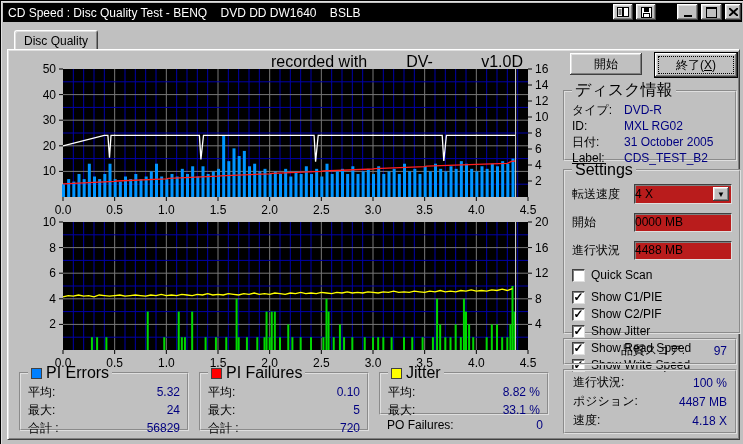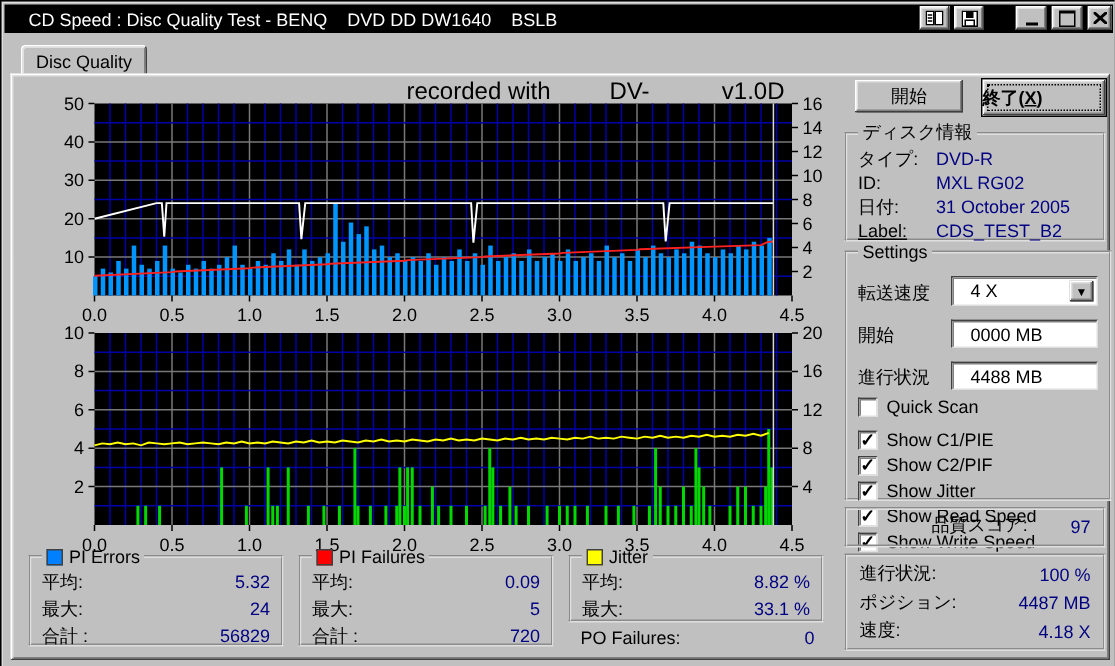--- a/index.html
+++ b/index.html
@@ -1,47 +1,47 @@
 <!DOCTYPE html>
 <html><head>
 <meta charset="utf-8">
 <style>
   html,body{margin:0;padding:0;background:#808080;font-family:"Liberation Sans",sans-serif;}
   .window{position:relative;width:743px;height:444px;background:#c0c0c0;border:1px solid #000;
           box-shadow:inset 1px 1px 0 #dfdfdf;overflow:hidden;font-size:12px;color:#000;}
   .titlebar{position:absolute;left:2px;top:2px;width:739px;height:19px;background:#000;}
-  .title-text{position:absolute;left:16px;top:3px;color:#fff;font-size:12px;white-space:pre;}
+  .title-text{position:absolute;left:5px;top:3px;color:#fff;font-size:12px;white-space:pre;}
   .tbtn{position:absolute;top:3px;height:16px;background:#c0c0c0;
         box-shadow:inset -1px -1px 0 #404040,inset 1px 1px 0 #fff,inset -2px -2px 0 #808080,inset 2px 2px 0 #dfdfdf;
         display:flex;align-items:center;justify-content:center;}
   .btn3d{background:#c0c0c0;
         box-shadow:inset -1px -1px 0 #404040,inset 1px 1px 0 #fff,inset -2px -2px 0 #808080,inset 2px 2px 0 #dfdfdf;}
   .tab{position:absolute;left:13px;top:29px;width:84px;height:20px;background:#c0c0c0;
        border-top:1px solid #fff;border-left:1px solid #fff;border-right:1px solid #404040;
        box-shadow:inset 1px 1px 0 #dfdfdf,inset -1px 0 0 #808080;
        border-radius:3px 3px 0 0;display:flex;align-items:center;padding-left:9px;box-sizing:border-box;}
   .tabpage{position:absolute;left:6px;top:48px;width:731px;height:389px;background:#c0c0c0;
        border-top:1px solid #fff;border-left:1px solid #fff;border-right:1px solid #404040;border-bottom:1px solid #404040;
        box-shadow:inset 1px 1px 0 #dfdfdf,inset -1px -1px 0 #808080;}
   .hdr{position:absolute;left:270px;top:52px;width:252px;display:flex;justify-content:space-between;font-size:16px;}
   .chart{position:absolute;}
   svg text{font-family:"Liberation Sans",sans-serif;font-size:12px;fill:#000;}
   fieldset{position:absolute;margin:0;padding:1px 7px 0 7px;border:2px groove #dfdfdf;box-sizing:border-box;background:#c0c0c0;}
-  fieldset legend{padding:0 3px;font-size:12px;display:flex;align-items:center;gap:4px;}
+  fieldset legend{padding:0 3px;font-size:16px;display:flex;align-items:center;gap:4px;}
   .swatch{display:inline-block;width:9px;height:9px;border:1px solid #404040;}
   .lrow{display:flex;justify-content:space-between;align-items:center;height:18px;}
   .lrow .lab{color:#000;}
   .val{color:#000080;}
   .etched{position:absolute;border:2px groove #dfdfdf;box-sizing:border-box;padding:2px 8px;}
   .btn{position:absolute;display:flex;align-items:center;justify-content:center;cursor:default;font-size:12px;}
   .default-btn{border:1px solid #000;}
   .focus-dots{outline:1px dotted #000;outline-offset:-4px;}
-  .field{background:#ffffff;border-top:1px solid #404040;border-left:1px solid #404040;border-bottom:1px solid #dfdfdf;border-right:1px solid #dfdfdf;
-         box-shadow:inset 1px 1px 0 #808080;display:flex;align-items:center;padding-left:12px;box-sizing:border-box;color:#000;}
-  .srow{display:flex;align-items:flex-end;height:28px;}
+  .field{background:#b91c1c;border-top:1px solid #404040;border-left:1px solid #404040;border-bottom:1px solid #dfdfdf;border-right:1px solid #dfdfdf;
+         box-shadow:inset 1px 1px 0 #808080;display:flex;align-items:center;padding-left:0;box-sizing:border-box;color:#000;}
+  .srow{display:flex;align-items:center;height:28px;}
   .srow .slab{width:62px;}
   .cbrow{display:flex;align-items:center;height:16px;margin-bottom:1px;}
   .cb{width:13px;height:13px;margin-right:6px;background:#fff;box-sizing:border-box;
       border-top:1px solid #404040;border-left:1px solid #404040;border-bottom:1px solid #dfdfdf;border-right:1px solid #dfdfdf;
       box-shadow:inset 1px 1px 0 #808080;display:flex;align-items:center;justify-content:center;
       font-size:12px;font-weight:bold;line-height:11px;}
   .combo-arrow{position:absolute;right:2px;top:2px;bottom:2px;width:16px;display:flex;align-items:center;justify-content:center;font-size:8px;}
 </style>
 </head>
 <body>
@@ -462,21 +462,21 @@
       </div>
   </fieldset>
 
   <fieldset style="left:198px;top:363px;width:170px;height:67px;">
     <legend>
       <span class="swatch" style="background:#ff0000;"></span>
       <span>PI Failures</span>
     </legend>
     <div class="lrow">
         <span class="lab">平均:</span>
-        <span class="val">0.09</span>
+        <span class="val">0.10</span>
       </div>
     <div class="lrow">
         <span class="lab">最大:</span>
         <span class="val">5</span>
       </div>
     <div class="lrow">
         <span class="lab">合計 :</span>
         <span class="val">720</span>
       </div>
   </fieldset>
@@ -497,21 +497,21 @@
   </fieldset>
   <div style="position:absolute;left:386px;top:417px;width:156px;display:flex;justify-content:space-between;">
     <span>PO Failures:</span>
     <span class="val">0</span>
   </div>
 
   <div class="btn btn3d" style="left:569px;top:52px;width:72px;height:22px;">
     <span>開始</span>
   </div>
   <div class="btn default-btn" style="left:653px;top:51px;width:82px;height:24px;">
-    <div class="btn3d focus-dots" style="width:100%;height:100%;display:flex;align-items:center;font-weight:bold;">
+    <div class="btn3d focus-dots" style="width:100%;height:100%;display:flex;align-items:center;justify-content:center;">
       <span>終了(</span>
         <span style="text-decoration:underline;">X</span>
         <span>)</span>
     </div>
   </div>
 
   <fieldset style="left:562px;top:79px;width:174px;height:81px;">
     <legend>
         <span>ディスク情報</span>
       </legend>

